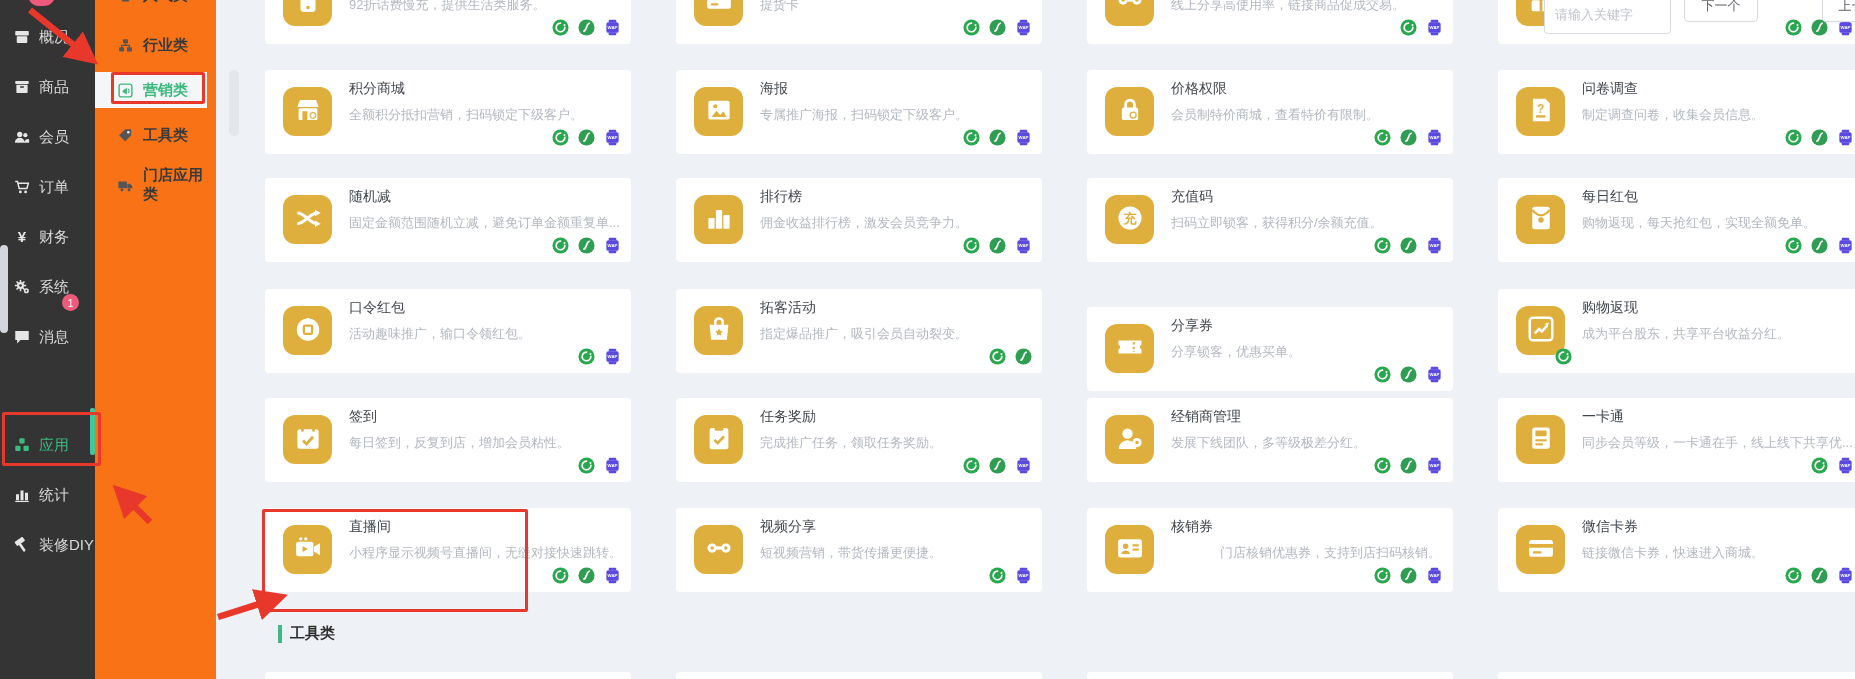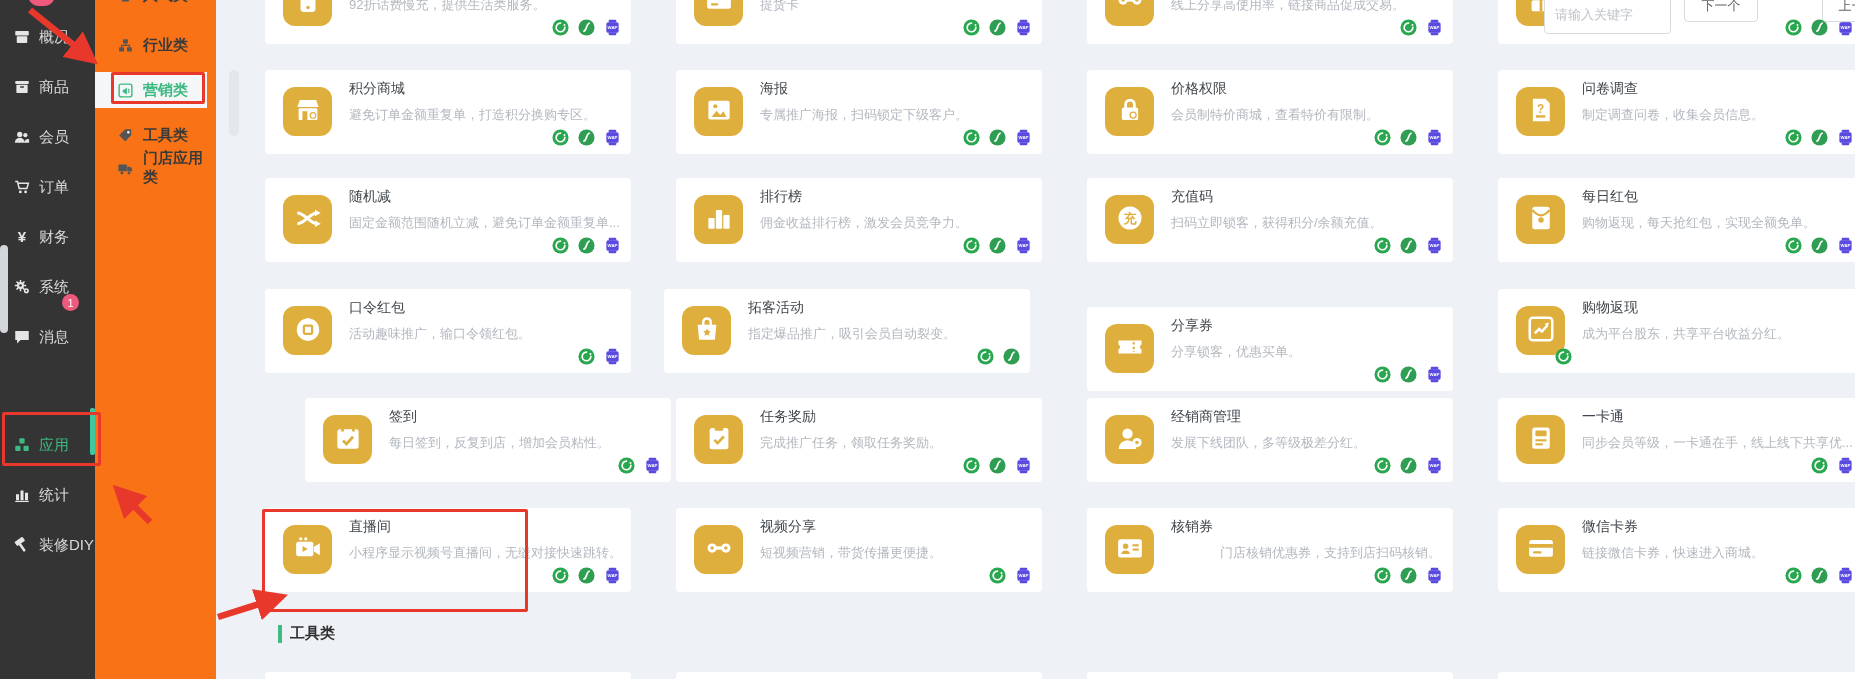--- a/index.html
+++ b/index.html
@@ -203,21 +203,21 @@
     </div>
     <div class="sec-item" style="top: 112px;">
       <span class="ic">
         <svg viewBox="0 0 24 24">
           <path d="M3,11.5 L11.5,3 h8.5 v8.5 L11.5,20.5 Z" fill="currentColor"></path>
           <circle cx="16" cy="7.5" r="1.7" fill="#fff"></circle>
         </svg>
       </span>
       <span>工具类</span>
     </div>
-    <div class="sec-item" style="top: 145px;">
+    <div class="sec-item" style="top: 162px;">
       <span class="ic">
         <svg viewBox="0 0 24 24">
           <rect x="2" y="6.5" width="12" height="9.5" rx="1" fill="currentColor"></rect>
           <path d="M14.5,9.5 h4 l3,3.2 v3.3 h-7 z" fill="currentColor"></path>
           <circle cx="7" cy="18.3" r="2.1" fill="currentColor"></circle>
           <circle cx="17" cy="18.3" r="2.1" fill="currentColor"></circle>
         </svg>
       </span>
       <span>门店应用类</span>
     </div>
@@ -367,21 +367,21 @@
       <div class="tile">
         <span class="ic"><svg viewBox="0 0 24 24">
             <path d="M3.5,9.5 L5.5,4 h13 l2,5.5 z" fill="#fff"></path>
             <rect x="4.5" y="10.5" width="15" height="9.5" rx="1" fill="#fff"></rect>
             <rect x="7.5" y="13" width="4" height="7" fill="#dfaf3d"></rect>
             <circle cx="16" cy="16.3" r="2.7" fill="#dfaf3d"></circle>
             <circle cx="16" cy="16.3" r="1.8" fill="#fff"></circle>
           </svg></span>
       </div>
       <div class="title">积分商城</div>
-      <div class="desc">避免订单金额重复单，打造积分换购专区。</div>
+      <div class="desc">全额积分抵扣营销，扫码锁定下级客户。</div>
       <div class="plats">
         <span class="pi">
           <svg viewBox="0 0 18 18">
             <circle cx="9" cy="9" r="8.5" fill="#28a74e"></circle>
             <path d="M9,4.3 a4.6,4.6 0 1 0 4.6,4.6" fill="none" stroke="#fff" stroke-width="1.8" stroke-linecap="round"></path>
             <circle cx="13.2" cy="6.4" r="1.1" fill="#fff"></circle>
           </svg>
         </span>
         <span class="pi">
           <svg viewBox="0 0 18 18">
@@ -659,21 +659,21 @@
         <span class="pi">
           <svg viewBox="0 0 18 18">
             <rect x="5" y="0.8" width="8" height="3" rx="1" fill="#5b4ae0"></rect>
             <rect x="5" y="14.2" width="8" height="3" rx="1" fill="#5b4ae0"></rect>
             <rect x="2.5" y="3.4" width="13" height="11.2" rx="2" fill="#5b4ae0"></rect>
             <text x="9" y="10.9" font-size="4.6" fill="#fff" text-anchor="middle" font-weight="bold">WAP</text>
           </svg>
         </span>
       </div>
     </div>
-    <div class="card" style="left: 416px; top: 289px;">
+    <div class="card" style="left: 428px; top: 289px;">
       <div class="tile">
         <span class="ic"><svg viewBox="0 0 24 24">
             <path d="M9,9 V6.5 a3,3 0 0 1 6,0 V9" fill="none" stroke="#fff" stroke-width="2"></path>
             <path d="M4.5,8.5 h15 l-1.2,12 h-12.6 z" fill="#fff"></path>
             <path d="M12,11.5 l.95,1.9 2.1,.3 -1.5,1.5 .35,2.1 -1.9,-1 -1.9,1 .35,-2.1 -1.5,-1.5 2.1,-.3 z" fill="#dfaf3d"></path>
           </svg></span>
       </div>
       <div class="title">拓客活动</div>
       <div class="desc">指定爆品推广，吸引会员自动裂变。</div>
       <div class="plats">
@@ -738,21 +738,21 @@
       <div class="plats" style="right: 292px;">
         <span class="pi">
           <svg viewBox="0 0 18 18">
             <circle cx="9" cy="9" r="8.5" fill="#28a74e"></circle>
             <path d="M9,4.3 a4.6,4.6 0 1 0 4.6,4.6" fill="none" stroke="#fff" stroke-width="1.8" stroke-linecap="round"></path>
             <circle cx="13.2" cy="6.4" r="1.1" fill="#fff"></circle>
           </svg>
         </span>
       </div>
     </div>
-    <div class="card" style="left: 17px; top: 398px; margin-left: 40px;">
+    <div class="card" style="left: 17px; top: 398px;">
       <div class="tile">
         <span class="ic"><svg viewBox="0 0 24 24">
             <rect x="3.5" y="5" width="17" height="15.5" rx="2" fill="#fff"></rect>
             <rect x="6.5" y="2.8" width="2.2" height="4.2" rx="1" fill="#dfaf3d"></rect>
             <rect x="15.3" y="2.8" width="2.2" height="4.2" rx="1" fill="#dfaf3d"></rect>
             <path d="M8,14 l2.8,2.8 5.2,-5.8" fill="none" stroke="#dfaf3d" stroke-width="2.2"></path>
           </svg></span>
       </div>
       <div class="title">签到</div>
       <div class="desc">每日签到，反复到店，增加会员粘性。</div>

